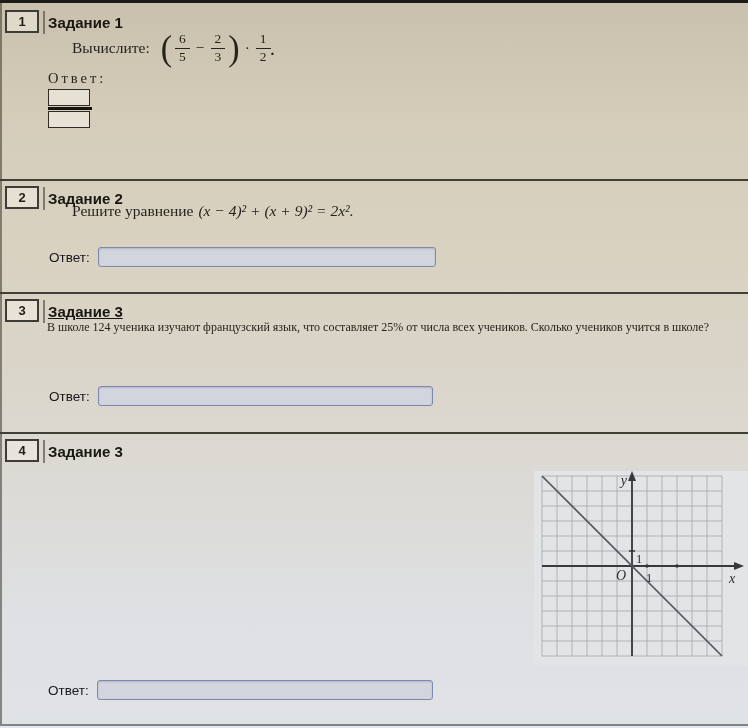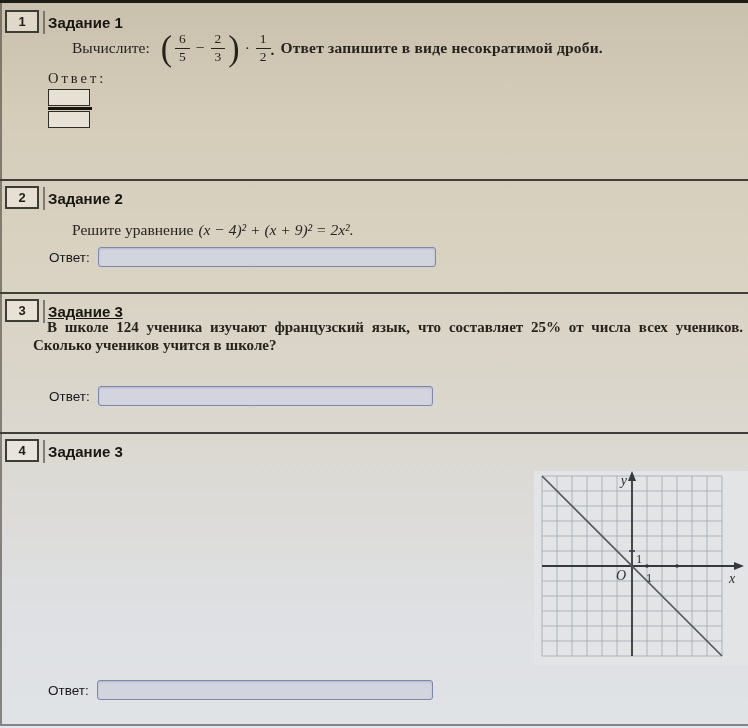--- a/index.html
+++ b/index.html
@@ -38,21 +38,21 @@
   .bold-suffix{font-weight:bold;margin-left:4px;letter-spacing:.2px;}
 
   .answer-word{position:absolute;font-size:14.5px;letter-spacing:3px;color:#26231c;}
   .fracbox{position:absolute;width:46px;}
   .fracbox .cell{width:40px;height:15px;box-sizing:content-box;border:1.6px solid #2e2c27;background:rgba(250,247,239,.5);}
   .fracbox .bar{width:44px;height:3px;background:#17150f;margin:1px 0;}
 
   .prompt-line{position:absolute;font-size:15.5px;white-space:nowrap;}
   .eq{font-style:italic;font-family:"Liberation Serif",serif;margin-left:5px;}
 
-  .para{position:absolute;font-size:15px;line-height:17.5px;text-align:justify;text-indent:14px;color:#26231c;font-weight:bold;}
+  .para{position:absolute;font-size:12px;line-height:17.5px;text-align:justify;text-indent:14px;color:#26231c;}
 
   .answer-row{position:absolute;display:flex;align-items:center;gap:8px;}
   .answer-label{font-family:"Liberation Sans",sans-serif;font-size:13.5px;color:#17171c;}
   .answer-input{
     height:18px;border:1.4px solid #7e87ae;border-radius:3px;background:#d2d5de;
     box-shadow:inset 0 1px 2px rgba(40,50,90,.18);outline:none;padding:0 4px;
     font-family:"Liberation Sans",sans-serif;font-size:13px;color:#222;
   }
   .graph-wrap{position:absolute;left:534px;top:468px;width:214px;height:194px;}
   svg text{font-family:"Liberation Serif",serif;fill:#2c2f33;}
@@ -83,39 +83,38 @@
           <span class="num">2</span>
           <span class="den">3</span>
         </span>
       <span class="paren">)</span>
       <span class="op">·</span>
       <span class="frac">
           <span class="num">1</span>
           <span class="den">2</span>
         </span>
       <span class="period">.</span>
-      <span class="bold-suffix">Ответ запишите в виде несократимой дроби.</span>
     </div>
 
     <div class="answer-word" style="left:48px;top:67px;">Ответ:</div>
     <div class="fracbox" style="left:48px;top:86px;">
       <div class="cell"></div>
       <div class="bar"></div>
       <div class="cell"></div>
     </div>
   </div>
   <div class="divider" style="top:176px;"></div>
 
   <div class="section" style="top:178px;height:111px;">
     <div class="badge" style="top:5px;">
       <span>2</span>
     </div>
     <div class="title" style="top:9px;">Задание 2</div>
 
-    <div class="prompt-line" style="left:72px;top:40px;">
+    <div class="prompt-line" style="left:72px;top:21px;">
       <span>Решите уравнение</span><span class="eq">(x − 4)² + (x + 9)² = 2x².</span>
     </div>
 
     <div class="answer-row" style="left:49px;top:66px;">
       <span class="answer-label">Ответ:</span>
       <input class="answer-input" style="width: 328px;" value="">
     </div>
   </div>
   <div class="divider" style="top:289px;"></div>
 

